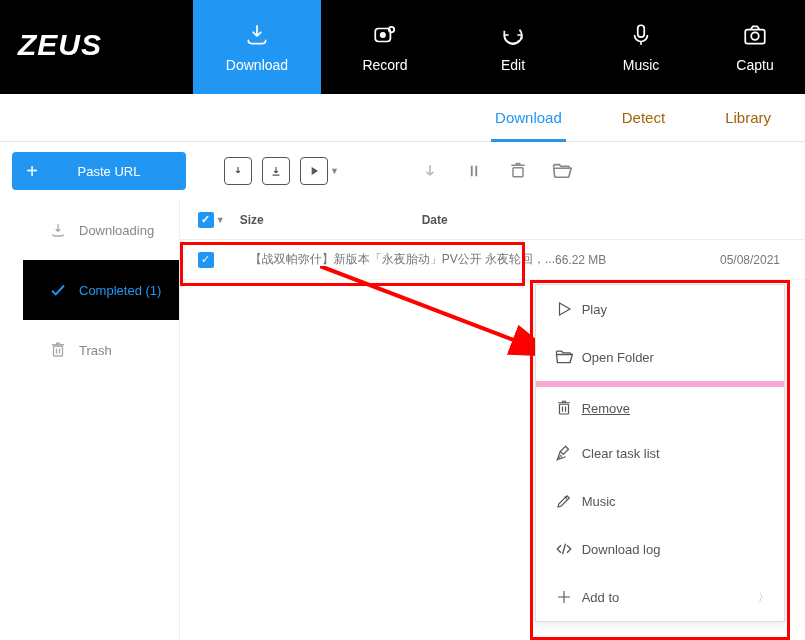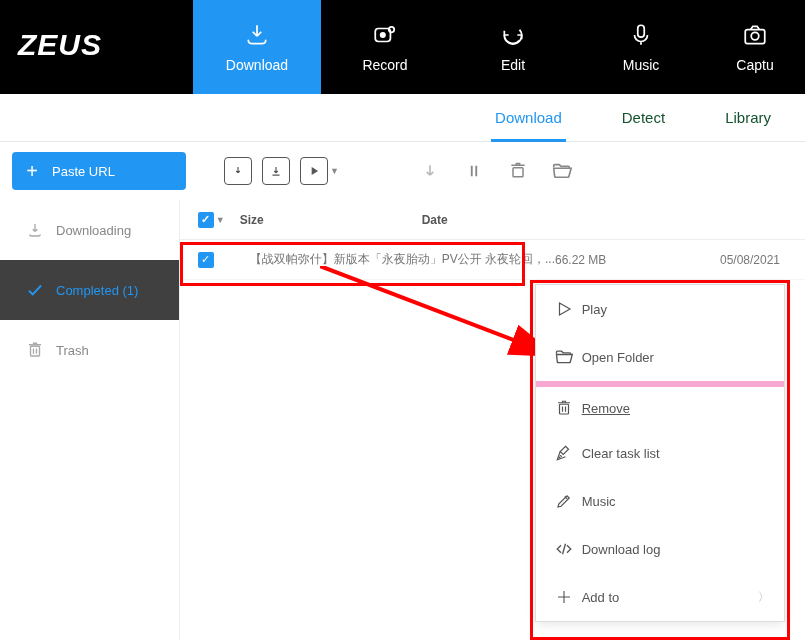--- a/index.html
+++ b/index.html
@@ -9,38 +9,38 @@
 .topbar { background: #000; height: 94px; display: flex; align-items: stretch; }
 .logo { color: #fff; font-weight: 900; font-size: 30px; letter-spacing: 1px; padding: 28px 24px 12px 18px; font-style: italic; width: 256px; }
 .topnav { display: flex; flex: 1; }
 .topnav-item { width: 128px; color: #fff; display: flex; flex-direction: column; align-items: center; justify-content: center; gap: 8px; cursor: pointer; }
 .topnav-item.active { background: #2196F3; }
 .topnav-item .ico { width: 28px; height: 28px; display: flex; align-items: center; justify-content: center; }
 .topnav-item span { font-size: 14px; }
 
 
 .subtabs { height: 48px; display: flex; justify-content: flex-end; padding-right: 30px; border-bottom: 1px solid #e6e6e6; gap: 52px; align-items: center; }
-.subtab { font-size: 15px; color: #14532d; padding: 0 4px; height: 48px; line-height: 48px; cursor: pointer; }
+.subtab { font-size: 15px; color: #a16207; padding: 0 4px; height: 48px; line-height: 48px; cursor: pointer; }
 .subtab.active { color: #2196F3; border-bottom: 3px solid #2196F3; }
 
 
 .toolbar-row { height: 58px; display: flex; align-items: center; padding: 0 12px; }
 .paste-btn { background: #2196F3; color: #fff; width: 174px; height: 38px; border-radius: 4px; display: flex; align-items: center; font-size: 13px; cursor: pointer; }
 .paste-btn .plus { width: 40px; text-align: center; font-size: 20px; font-weight: 300; }
-.paste-btn .lbl { flex: 1; text-align: left; padding-right: 20px; }
+.paste-btn .lbl { flex: 1; text-align: center; padding-right: 20px; }
 .tool-icons { display: flex; gap: 10px; margin-left: 38px; }
 .sq { width: 28px; height: 28px; border: 1.5px solid #555; border-radius: 4px; display: flex; align-items: center; justify-content: center; cursor: pointer; }
 .tool-icons2 { display: flex; gap: 22px; margin-left: 80px; align-items: center; }
 .tico { width: 22px; height: 22px; display: flex; align-items: center; justify-content: center; cursor: pointer; color: #888; }
 
 
-.body-row { display: flex; height: calc(640px - 94px - 48px - 58px); }
+.body-row { display: flex; height: calc(640px - 94px - 48px - 58px); margin-left: 23px; }
 .sidebar { width: 194px; border-right: 1px solid #eee; }
 .side-item { height: 60px; display: flex; align-items: center; gap: 12px; padding-left: 26px; color: #888; cursor: pointer; font-size: 13px; }
-.side-item.active { background: #404040; color: #2196F3; }
+.side-item.active { background: #000000; color: #2196F3; }
 .side-item .sico { width: 18px; height: 18px; }
 
 .content { flex: 1; position: relative; }
 .header-row { height: 40px; display: flex; align-items: center; border-bottom: 1px solid #eee; font-size: 12px; font-weight: 600; color: #555; }
 .col-check { width: 60px; padding-left: 18px; }
 .col-name { flex: 1; padding-left: 10px; }
 .col-size { width: 140px; text-align: left; }
 .col-date { width: 110px; text-align: center; }
 
 .file-row { height: 40px; display: flex; align-items: center; border-bottom: 1px solid #f5f5f5; font-size: 12px; color: #777; }

